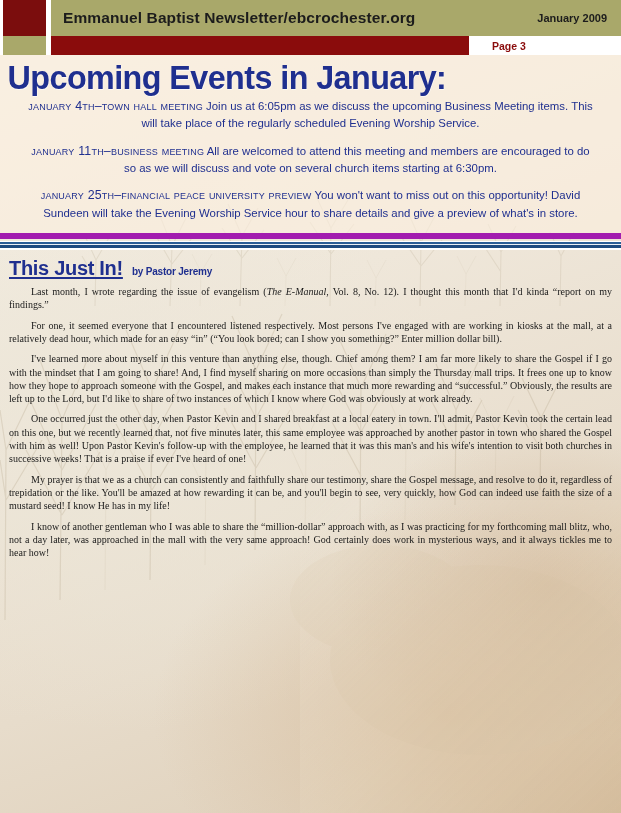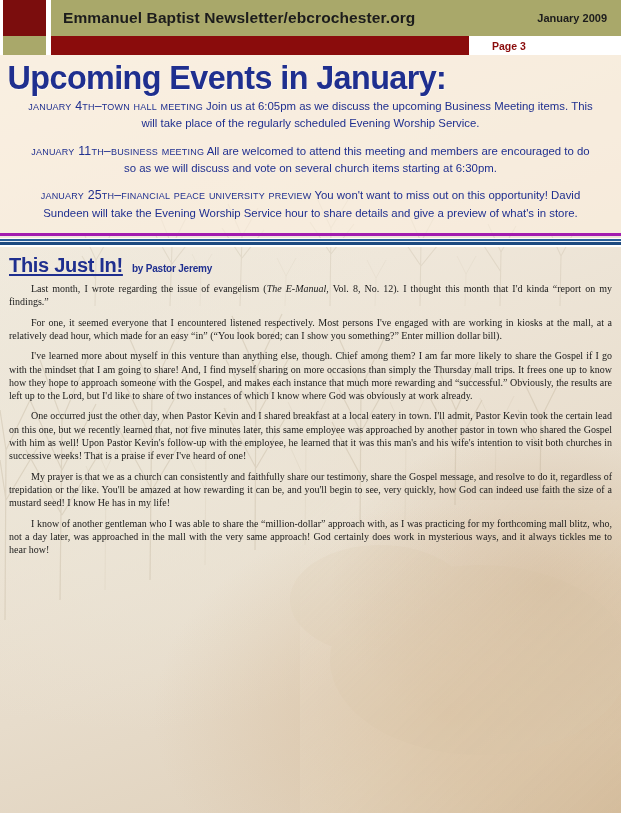--- a/index.html
+++ b/index.html
@@ -128,21 +128,21 @@
     color: #8a0c0c;
   }
 
   
   .events {
     position: relative;
     z-index: 3;
     margin: 0;
     padding: 4px 0 10px 0;
     background: rgba(252,238,222,0.60);
-    border-bottom: 3px solid #a21caf;
+    border-bottom: 6px solid #a21caf;
   }
   .events-title {
     font-family: "Liberation Sans", sans-serif;
     font-size: 34px;
     font-weight: bold;
     color: #1f2f8f;
     letter-spacing: -0.6px;
     padding: 0 0 2px 8px;
     margin: 0;
     line-height: 1.08;

